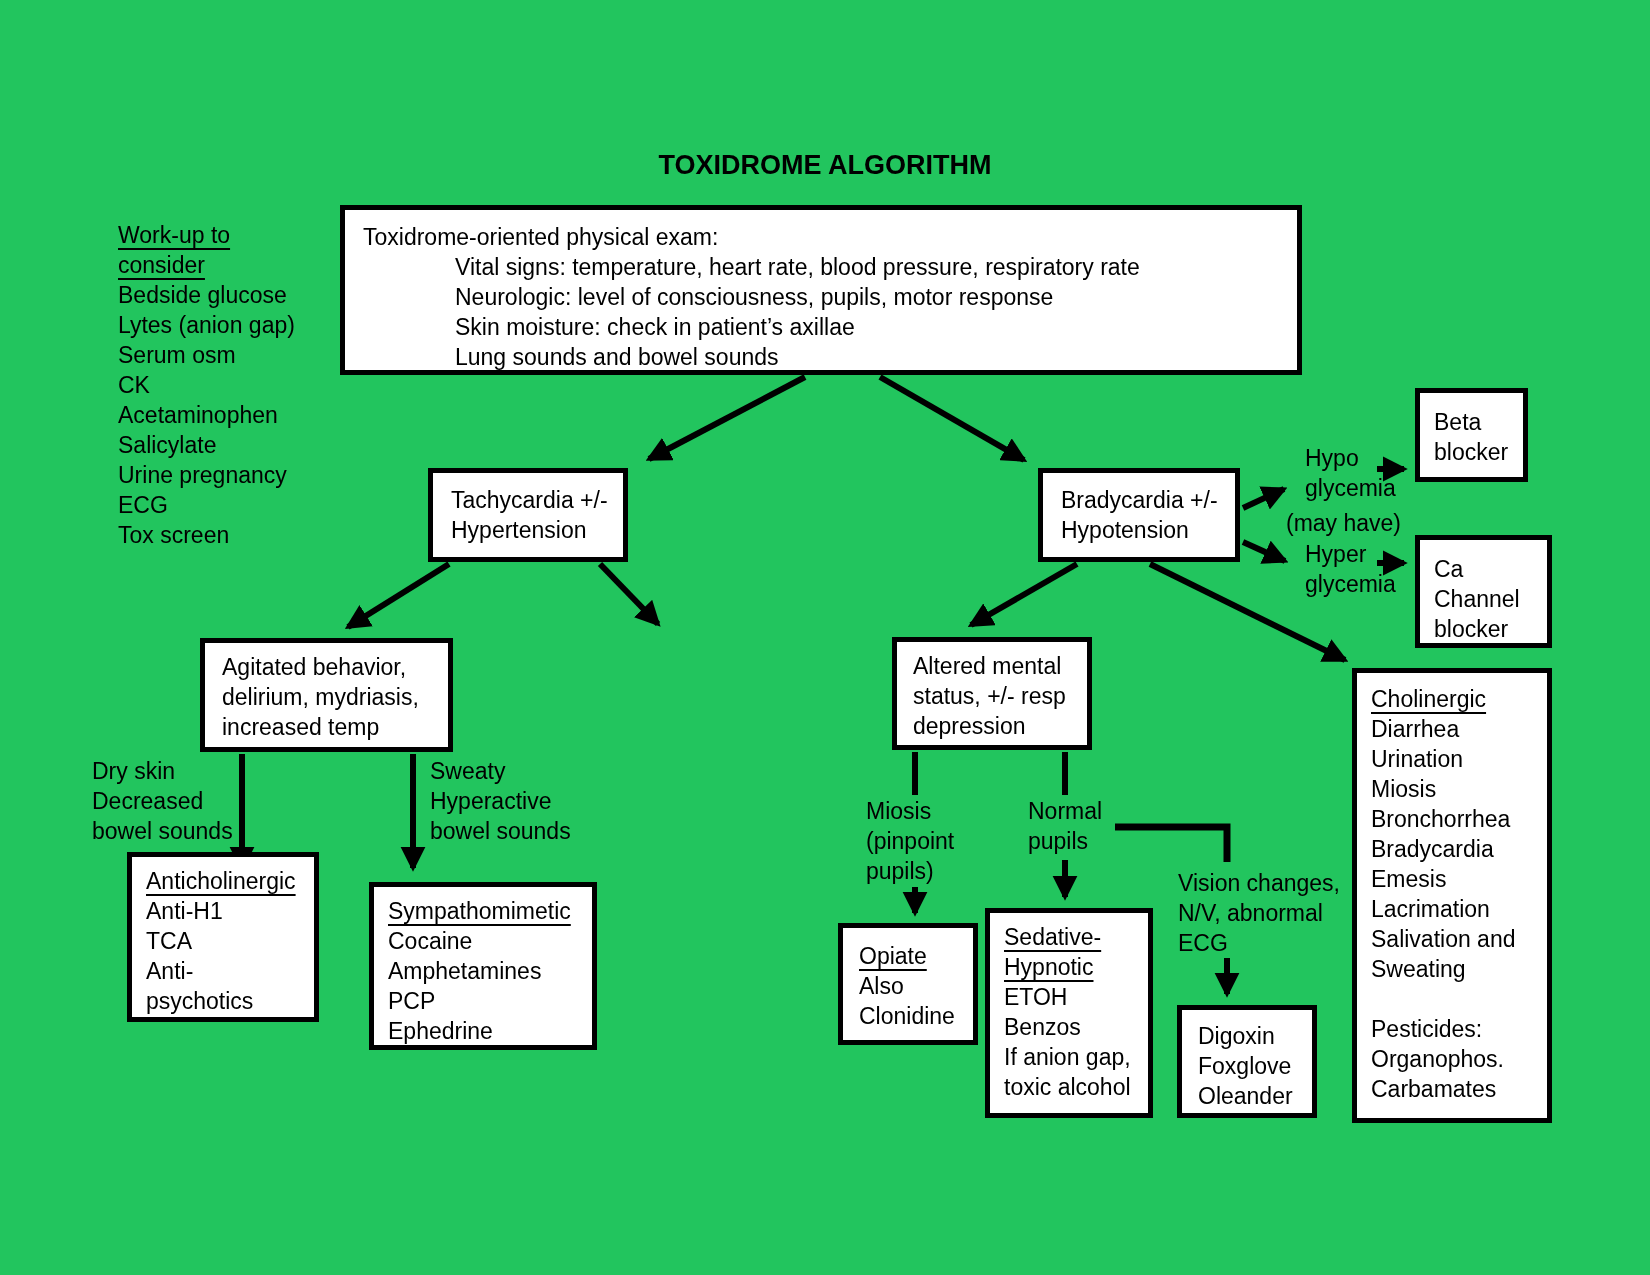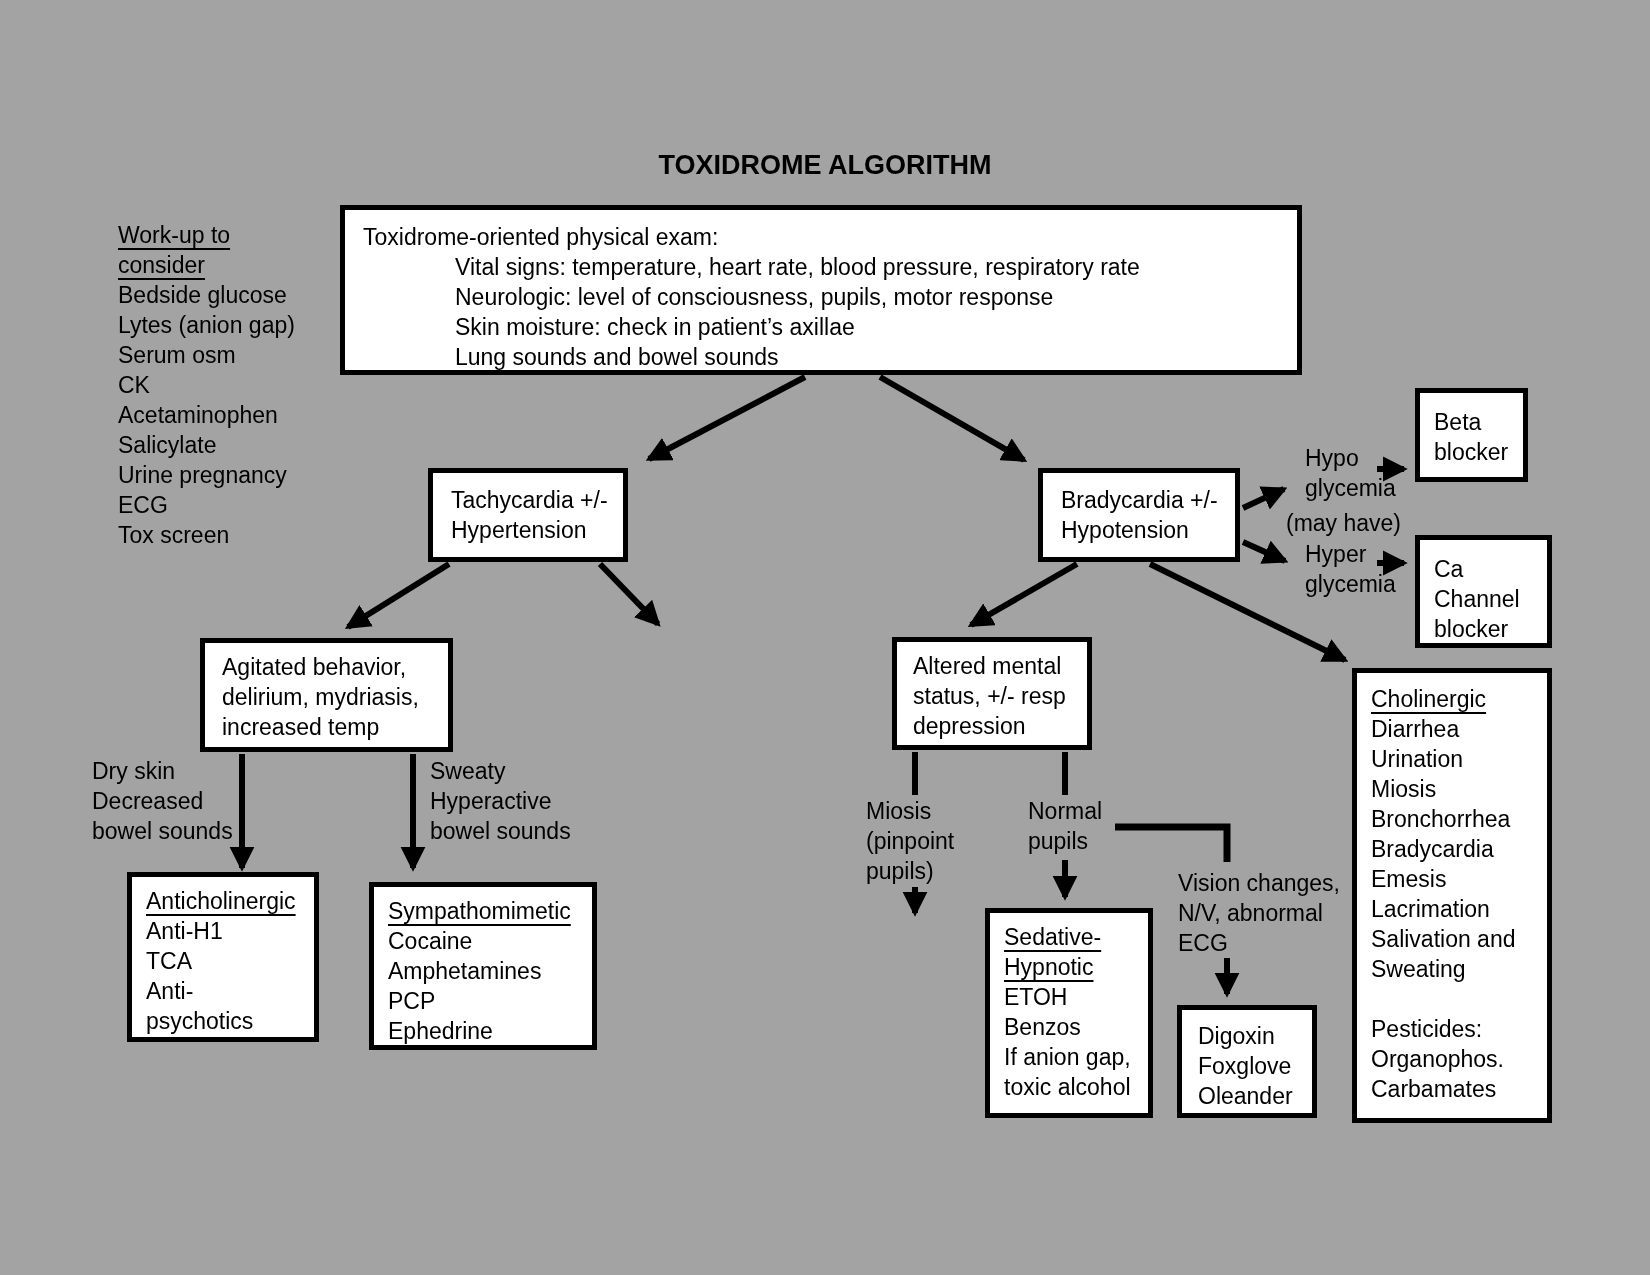--- a/index.html
+++ b/index.html
@@ -1,17 +1,17 @@
 <!DOCTYPE html>
 <html><head>
 <meta charset="utf-8">
 <style>
   html,body{margin:0;padding:0;background:#ffffff;}
   #canvas{
-    position:relative;width:1650px;height:1275px;background:#a3a3a3;overflow:hidden;
+    position:relative;width:1650px;height:1275px;background:#22c55e;overflow:hidden;
     font-family:"Liberation Sans",sans-serif;color:#000;
   }
   #connectors{position:absolute;left:0;top:0;width:1650px;height:1275px;}
   .title{
     position:absolute;left:0;top:150px;width:1650px;text-align:center;
     font-size:27px;font-weight:bold;letter-spacing:0px;
   }
   .line{min-height:30px;line-height:30px;font-size:23px;white-space:nowrap;}
   .u{text-decoration:underline;text-underline-offset:5px;text-decoration-thickness:2px;}
   .node{
@@ -21,21 +21,21 @@
   
   #exam-box{left:340px;top:205px;width:962px;height:170px;padding:12px 0 0 18px;}
   #exam-box .indent{margin-left:92px;}
   #box-tachycardia{left:428px;top:468px;width:200px;height:94px;padding:12px 0 0 18px;}
   #box-bradycardia{left:1038px;top:468px;width:202px;height:94px;padding:12px 0 0 18px;}
   #box-beta{left:1415px;top:388px;width:113px;height:94px;padding:14px 0 0 14px;}
   #box-cacb{left:1415px;top:535px;width:137px;height:113px;padding:14px 0 0 14px;}
   #box-agitated{left:200px;top:638px;width:253px;height:114px;padding:9px 0 0 17px;}
   #box-nicotinic{left:642px;top:637px;width:185px;height:291px;padding:9px 0 0 11px;}
   #box-altered{left:892px;top:637px;width:200px;height:113px;padding:9px 0 0 16px;}
-  #box-anticholinergic{left:127px;top:872px;width:192px;height:170px;padding:9px 4px 0 14px;}
+  #box-anticholinergic{left:127px;top:852px;width:192px;height:170px;padding:9px 4px 0 14px;}
   #box-sympathomimetic{left:369px;top:882px;width:228px;height:168px;padding:9px 0 0 14px;}
   #box-opiate{left:838px;top:923px;width:140px;height:122px;padding:13px 0 0 16px;}
   #box-sedative{left:985px;top:908px;width:168px;height:210px;padding:9px 0 0 14px;}
   #box-digoxin{left:1177px;top:1005px;width:140px;height:113px;padding:11px 0 0 16px;}
   #box-cholinergic{left:1352px;top:668px;width:200px;height:455px;padding:11px 0 0 14px;}
   
   #workup{left:118px;top:220px;}
   #lbl-hypo{left:1305px;top:443px;}
   #lbl-mayhave{left:1286px;top:508px;}
   #lbl-hyper{left:1305px;top:539px;}
@@ -152,20 +152,25 @@
   </div>
 
   <div class="node" id="box-sympathomimetic">
     <div class="line u">Sympathomimetic</div>
     <div class="line">Cocaine</div>
     <div class="line">Amphetamines</div>
     <div class="line">PCP</div>
     <div class="line">Ephedrine</div>
   </div>
 
+  <div class="node" id="box-opiate">
+    <div class="line u">Opiate</div>
+    <div class="line">Also</div>
+    <div class="line">Clonidine</div>
+  </div>
 
   <div class="node" id="box-sedative">
     <div class="line u">Sedative-</div>
     <div class="line u">Hypnotic</div>
     <div class="line">ETOH</div>
     <div class="line">Benzos</div>
     <div class="line">If anion gap,</div>
     <div class="line">toxic alcohol</div>
   </div>
 

